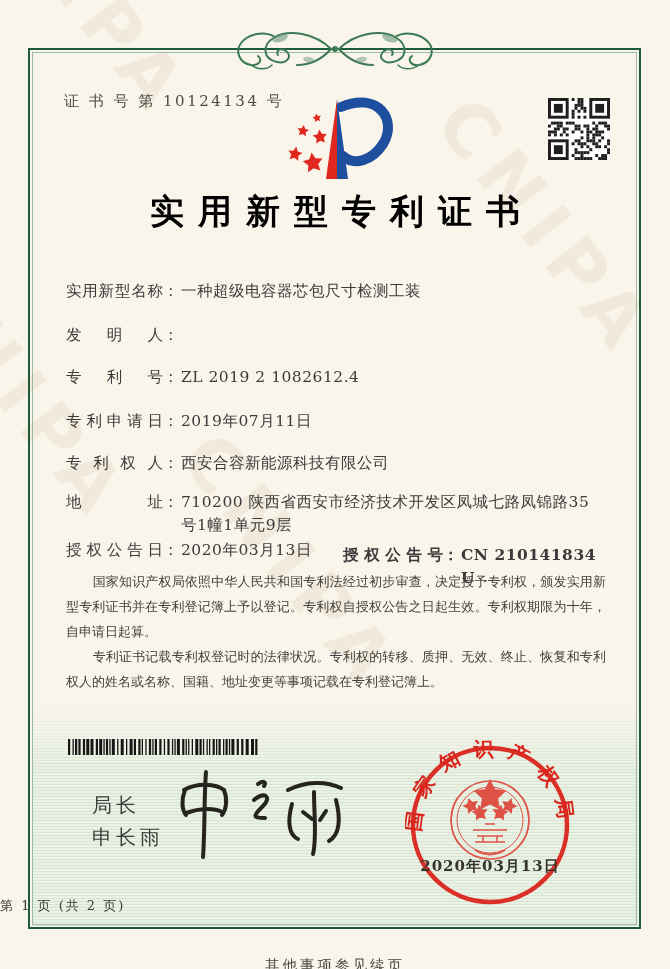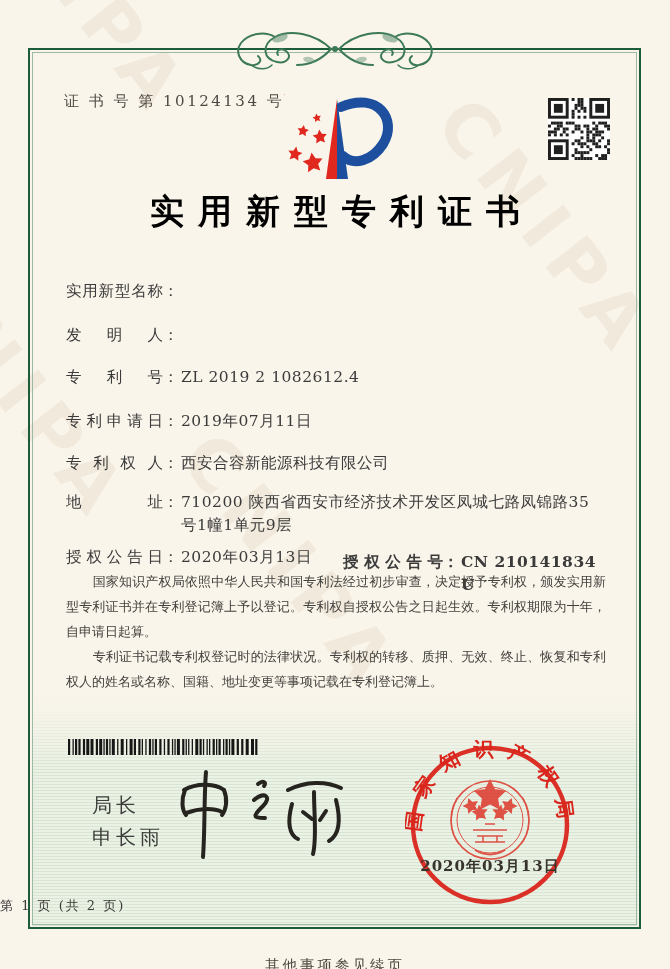--- a/index.html
+++ b/index.html
@@ -235,20 +235,21 @@
         <rect x="50.19047619047619" y="59.04761904761905" width="2.9523809523809526" height="2.9523809523809526" fill="#1f1f1f"></rect>
         <rect x="53.142857142857146" y="59.04761904761905" width="2.9523809523809526" height="2.9523809523809526" fill="#1f1f1f"></rect>
         <rect x="56.0952380952381" y="59.04761904761905" width="2.9523809523809526" height="2.9523809523809526" fill="#1f1f1f"></rect>
       </svg>
 
     <div class="title">实用新型专利证书</div>
 
     <div class="frow r1">
       <span class="f-label">实用新型名称</span>
         <span class="f-colon">：</span>
+        <span class="f-value">一种超级电容器芯包尺寸检测工装</span>
     </div>
     <div class="frow r2">
       <span class="f-label">发明人</span>
         <span class="f-colon">：</span>
     </div>
     <div class="frow r3">
       <span class="f-label">专利号</span>
         <span class="f-colon">：</span>
         <span class="f-value">ZL 2019 2 1082612.4</span>
     </div>
@@ -261,21 +262,21 @@
       <span class="f-label">专利权人</span>
         <span class="f-colon">：</span>
         <span class="f-value">西安合容新能源科技有限公司</span>
     </div>
     <div class="frow r6">
       <span class="f-label">地址</span>
         <span class="f-colon">：</span>
         <span class="f-value addr-value">710200 陕西省西安市经济技术开发区凤城七路凤锦路35号1幢1单元9层</span>
     </div>
 
-    <div class="frow r7" style="position:absolute;margin-top:7px;">
+    <div class="frow r7" style="position:absolute;">
       <span class="f-label">授权公告日</span>
         <span class="f-colon">：</span>
         <span class="f-value">2020年03月13日</span>
       <span class="grant-pair2">
         <span class="f-label">授权公告号</span>
           <span class="f-colon">：</span>
           <span class="f-value">CN 210141834 U</span>
       </span>
     </div>
 

